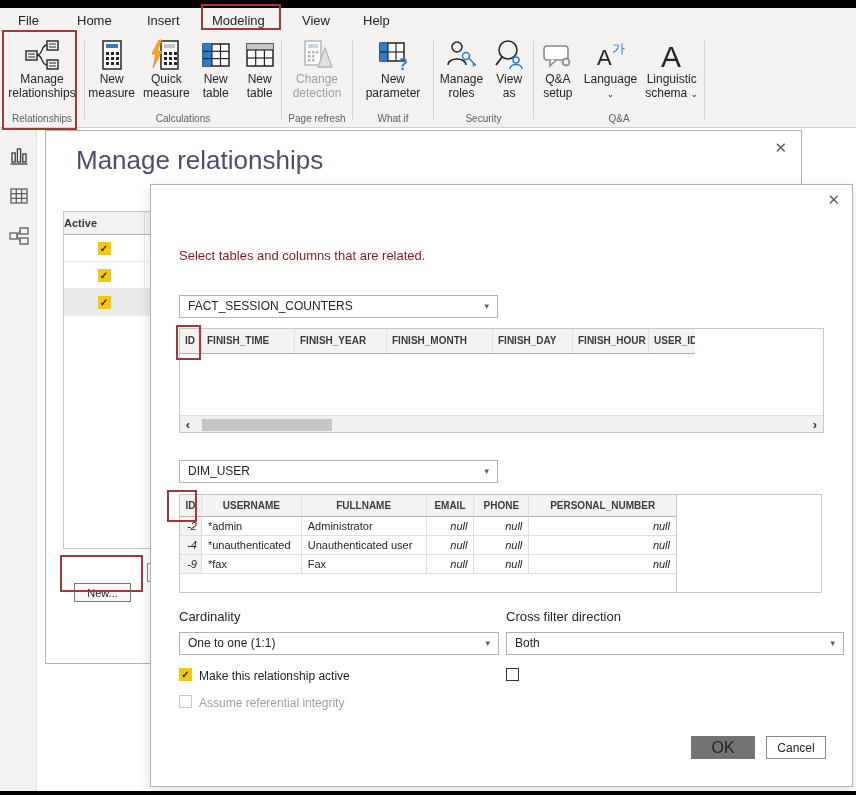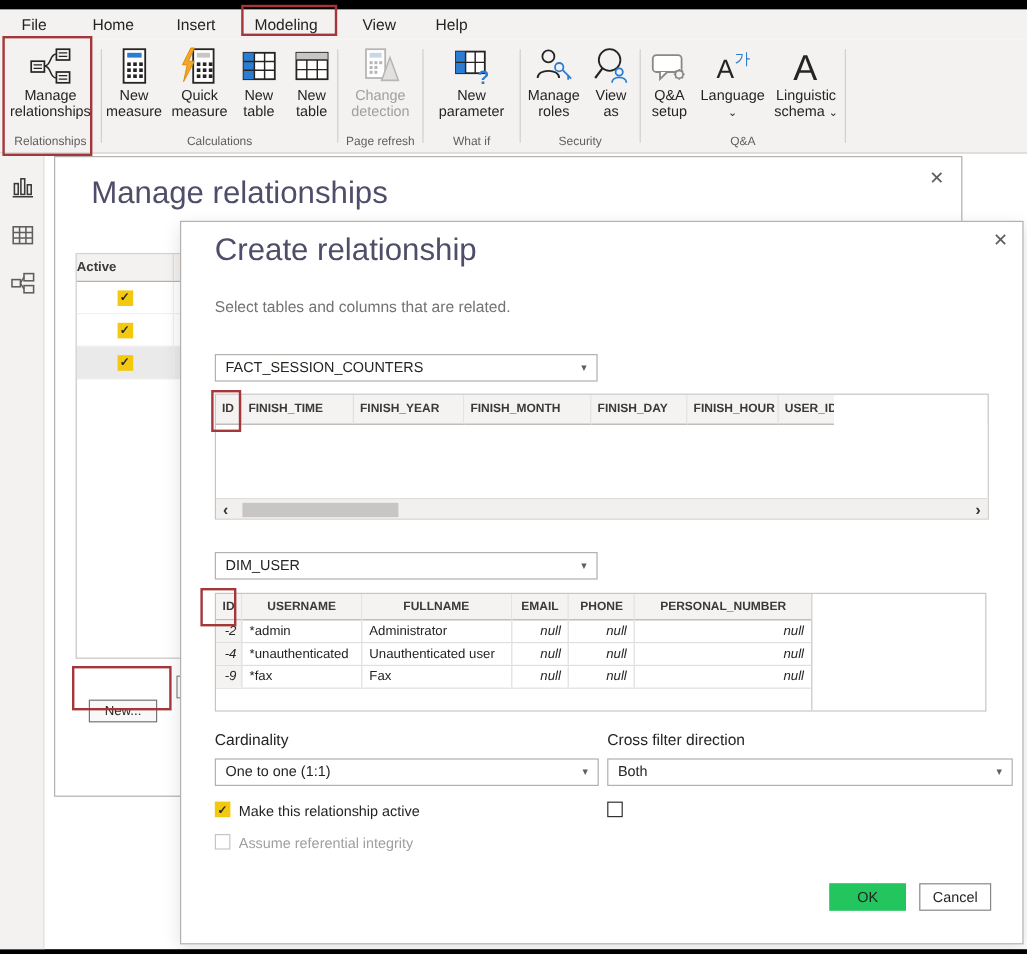--- a/index.html
+++ b/index.html
@@ -36,21 +36,21 @@
   .redbox { border:2px solid #a4373a; background:transparent; z-index:50; pointer-events:none; }
 
   
   .dialog { background:#fff; border:1px solid #b3b0ad; }
   .dlg-close { position:absolute; font-size:15px; color:#605e5c; cursor:default; }
   .dlg-title { position:absolute; font-size:26px; font-weight:300; color:#4f4e6a; white-space:nowrap; }
 
   .manage-dialog { left:45px; top:130px; width:757px; height:534px; z-index:10; }
   .create-dialog { left:150px; top:184px; width:703px; height:603px; z-index:20; box-shadow:0 4px 14px rgba(0,0,0,0.12); }
 
-  .subtitle { position:absolute; font-size:13px; color:#737373; }
+  .subtitle { position:absolute; font-size:13px; color:#7f1d1d; }
 
   
   .combo { position:absolute; height:23px; background:#fff; border:1px solid #b3b0ad; font-size:12px; color:#252423; line-height:21px; padding-left:8px; white-space:nowrap; }
   .combo .caret { position:absolute; right:8px; top:0; font-size:9px; color:#605e5c; line-height:21px; }
 
   
   .active-table { position:absolute; left:17px; top:80px; width:380px; height:338px; border:1px solid #c8c6c4; background:#fff; }
   .at-header { display:flex; height:23px; background:#f3f2f1; border-bottom:1px solid #b3b0ad; }
   .at-hcell1 { width:81px; font-size:11px; font-weight:bold; color:#3b3a39; line-height:22px; padding-left:0; border-right:1px solid #e1dfdd; }
   .at-hcell2 { flex:1; }
@@ -86,21 +86,21 @@
   .t2-row { display:flex; height:19px; border-bottom:1px solid #e1dfdd; }
   .t2-row .c { border-right:1px solid #e1dfdd; font-size:11px; color:#252423; line-height:18px; white-space:nowrap; overflow:hidden; }
   .c-id { background:#f4f3f2; font-style:italic; color:#3b3a39; text-align:right; padding-right:4px; }
   .c-txt { padding-left:6px; }
   .c-null { font-style:italic; text-align:right; padding-right:6px; color:#3b3a39; }
 
   .field-label { position:absolute; font-size:13px; color:#252423; }
   .cb-label { position:absolute; font-size:12px; color:#252423; white-space:nowrap; }
   .cb-label.dis { color:#a19f9d; }
 
-  .ok-btn { position:absolute; left:540px; top:551px; width:64px; height:23px; background:#22c55e; font-size:12px; }
+  .ok-btn { position:absolute; left:540px; top:551px; width:64px; height:23px; background:#737373; font-size:16px; }
   .cancel-btn { position:absolute; left:615px; top:551px; width:60px; height:23px; background:#fff; border:1px solid #8a8886; font-size:12px; }
 </style>
 </head>
 <body>
 
 <div class="app">
 
   <div class="abs topbar"></div>
   <div class="abs bottombar"></div>
 
@@ -394,21 +394,20 @@
         <div class="at-c2"></div>
       </div>
     </div>
 
     <div class="btn new-btn">New...</div>
     <div class="btn sliver-btn"></div>
   </div>
 
   <div class="abs dialog create-dialog">
     <span class="dlg-close" style="right:12px; top:6px;">✕</span>
-    <div class="dlg-title" style="left:28px; top:8px;">Create relationship</div>
     <div class="subtitle" style="left:28px; top:63px;">Select tables and columns that are related.</div>
 
     <div class="combo" style="left:28px; top:110px; width:319px;">
       <span>FACT_SESSION_COUNTERS</span>
       <span class="caret">▾</span>
     </div>
 
     <div class="tbl t1">
       <div class="t1-header">
         <div class="hc" style="width:22px;">ID</div>

